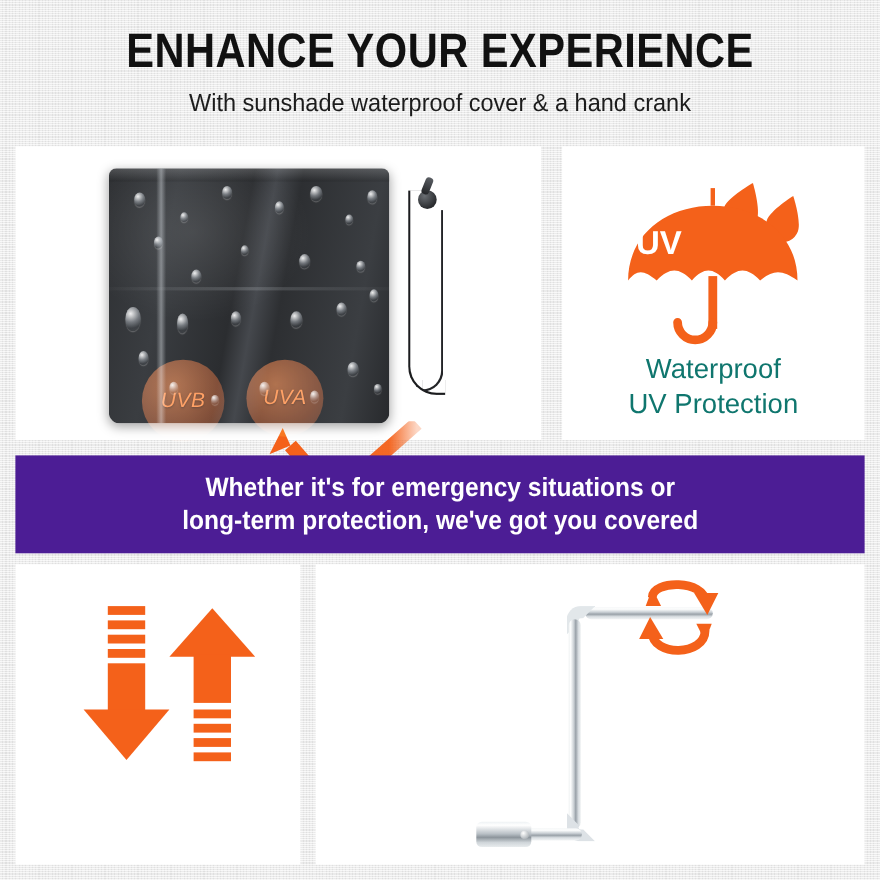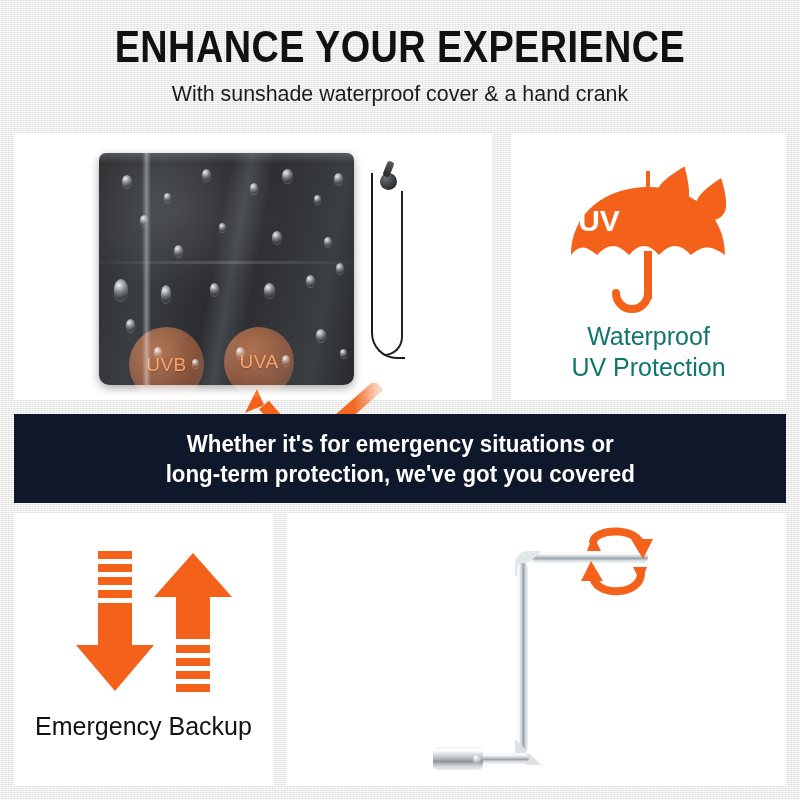--- a/index.html
+++ b/index.html
@@ -29,21 +29,21 @@
   
   .panel { position:absolute; background:#fff; }
   #panel-bag   { left:14px;  top:133px; width:478px; height:267px; }
   #panel-uv    { left:511px; top:133px; width:275px; height:267px; }
   #panel-emg   { left:14px;  top:513px; width:259px; height:273px; }
   #panel-crank { left:287px; top:513px; width:499px; height:273px; }
 
   
   #banner {
     position:absolute; left:14px; top:414px; width:772px; height:89px;
-    background:#0f172a; display:flex; align-items:center; justify-content:center;
+    background:#4c1d95; display:flex; align-items:center; justify-content:center;
   }
   #banner-text {
     color:#fff; font-weight:bold; font-size:24px; line-height:30px;
     text-align:center; transform:scaleX(.93); transform-origin:center;
     white-space:pre-line;
   }
 
   
   #bag-stage { position:absolute; inset:0; }
   #bag-body {
@@ -96,22 +96,22 @@
   .uv-circle {
     position:absolute; border-radius:50%;
     background:radial-gradient(circle at 38% 32%, rgba(255,130,55,.62), rgba(214,84,22,.48) 62%, rgba(150,58,16,.40));
     display:flex; align-items:center; justify-content:center;
     mix-blend-mode:screen;
   }
   .uv-label {
     color:#ff8a3d; font-size:19px; font-weight:400; letter-spacing:.5px;
     text-shadow:0 1px 2px rgba(0,0,0,.45);
   }
-  #uvb-circle { left:115px; top:194px; width:75px; height:75px; }
-  #uva-circle { left:210px; top:194px; width:70px; height:70px; }
+  #uvb-circle { left:115px; top:194px; width:75px; height:75px;font-style:italic; }
+  #uva-circle { left:210px; top:194px; width:70px; height:70px;font-style:italic; }
 
   #zig { position:absolute; left:115px; top:250px; }
 
   
   #uv-icon-wrap { position:absolute; left:0; top:22px; width:275px; height:160px;text-align:center; }
   #uv-caption {
     position:absolute; left:0; top:188px; width:275px; text-align:center;
     font-size:25px; line-height:31px; color:#0f766e; font-weight:400;
     white-space:pre-line;
   }
@@ -276,21 +276,20 @@
       <g fill="#f4611a">
         <path d="M140 56 L218 56 L179 12 Z"></path>
         <rect x="162" y="54" width="34" height="44"></rect>
         <rect x="162" y="104" width="34" height="8"></rect>
         <rect x="162" y="117" width="34" height="8"></rect>
         <rect x="162" y="130" width="34" height="8"></rect>
         <rect x="162" y="143" width="34" height="8"></rect>
       </g>
     </svg>
   </div>
-  <div id="emg-caption">Emergency Backup</div>
 </div>
 
 <div class="panel" id="panel-crank">
   <div id="crank-stage">
     <div class="rod" id="rod-top"></div>
     <div id="elbow-tr"></div>
     <div class="rod-v" id="rod-mid"></div>
     <div id="elbow-bl"></div>
     <div class="rod" id="rod-bottom"></div>
     <div id="socket"></div>

